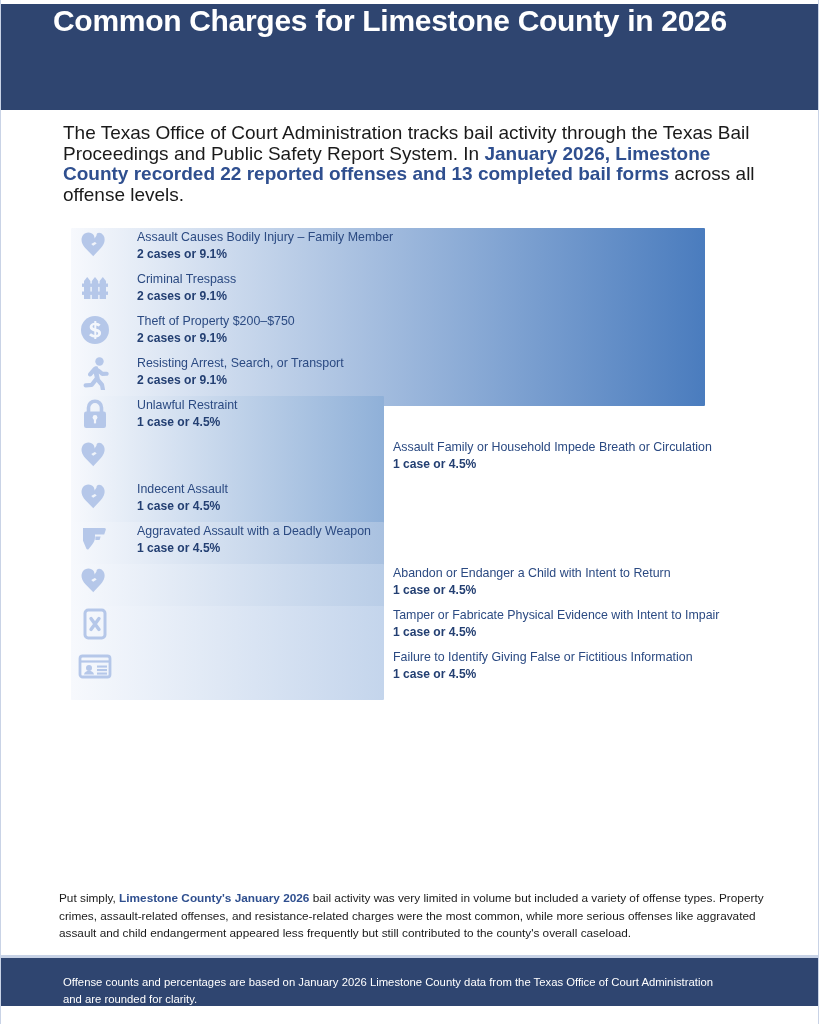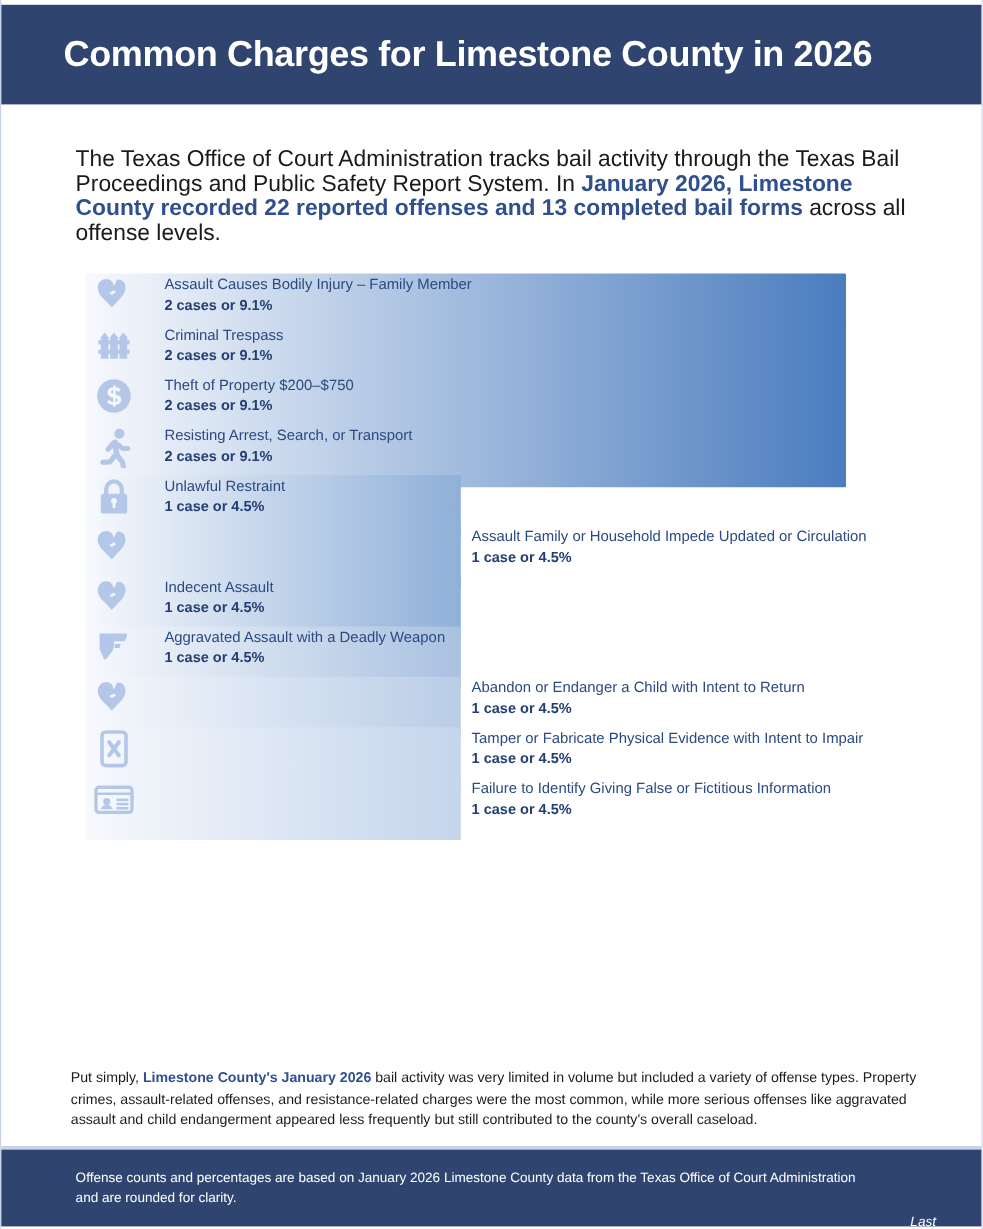--- a/index.html
+++ b/index.html
@@ -23,24 +23,23 @@
     border-left: 1px solid #c9d3e6;
     border-right: 1px solid #c9d3e6;
   }
 
   
   .header {
     position: absolute;
     top: 4px;
     left: 0;
     right: 0;
-    height: 83px;
+    height: 106px;
     background: #2f4570;
     display: flex;
-    align-items: center;
     padding-left: 52px;
     box-sizing: border-box;
   }
   .header-title {
     color: #ffffff;
     font-size: 30px;
     font-weight: bold;
     letter-spacing: -0.3px;
     line-height: 1.1;
     font-family: "Liberation Sans", sans-serif;
@@ -138,21 +137,21 @@
     position: absolute;
     left: 0; right: 0;
     top: 955px;
     height: 3px;
     background: #c7d2e6;
   }
   .footer {
     position: absolute;
     left: 0; right: 0;
     top: 958px;
-    height: 64px;
+    height: 48px;
     background: #2f4570;
     box-sizing: border-box;
     padding: 16px 38px 0 62px;
     display: flex;
     justify-content: center;
     align-items: flex-start;
   }
   .footer-note {
     color: #ffffff;
     font-size: 11.3px;
@@ -254,21 +253,21 @@
       </div>
       <div class="row">
         <div class="bar" style="width: 313px; background: linear-gradient(to right, rgb(247, 249, 253) 0%, rgb(143, 176, 216) 100%);"></div>
         <div class="icon-box">
           <svg width="36" height="36" viewBox="0 0 36 36">
             <path fill="#b5c7e9" d="M16.8 7.2C14.4 3.6 8.6 3.4 5.9 7.3c-2.6 3.7-1.3 8.9 2.3 12.6l8.1 8.4 1.2-9.3-3.3-2.9 4.5-2.6z"></path>
             <path fill="#b5c7e9" d="M19.5 7.4l-3.2 5.1 3.4 3-4.6 2.9 1.1 9.8 7.7-8.3c3.6-3.7 5-8.9 2.4-12.6-2.4-3.4-6.9-3.2-6.8.1z"></path>
           </svg>
         </div>
         <div class="labels outside">
-          <div class="lbl-title">Assault Family or Household Impede Updated or Circulation</div>
+          <div class="lbl-title">Assault Family or Household Impede Breath or Circulation</div>
           <div class="lbl-value">1 case or 4.5%</div>
         </div>
       </div>
       <div class="row">
         <div class="bar" style="width: 313px; background: linear-gradient(to right, rgb(247, 249, 253) 0%, rgb(143, 176, 216) 100%);"></div>
         <div class="icon-box">
           <svg width="36" height="36" viewBox="0 0 36 36">
             <path fill="#b5c7e9" d="M16.8 7.2C14.4 3.6 8.6 3.4 5.9 7.3c-2.6 3.7-1.3 8.9 2.3 12.6l8.1 8.4 1.2-9.3-3.3-2.9 4.5-2.6z"></path>
             <path fill="#b5c7e9" d="M19.5 7.4l-3.2 5.1 3.4 3-4.6 2.9 1.1 9.8 7.7-8.3c3.6-3.7 5-8.9 2.4-12.6-2.4-3.4-6.9-3.2-6.8.1z"></path>
           </svg>

